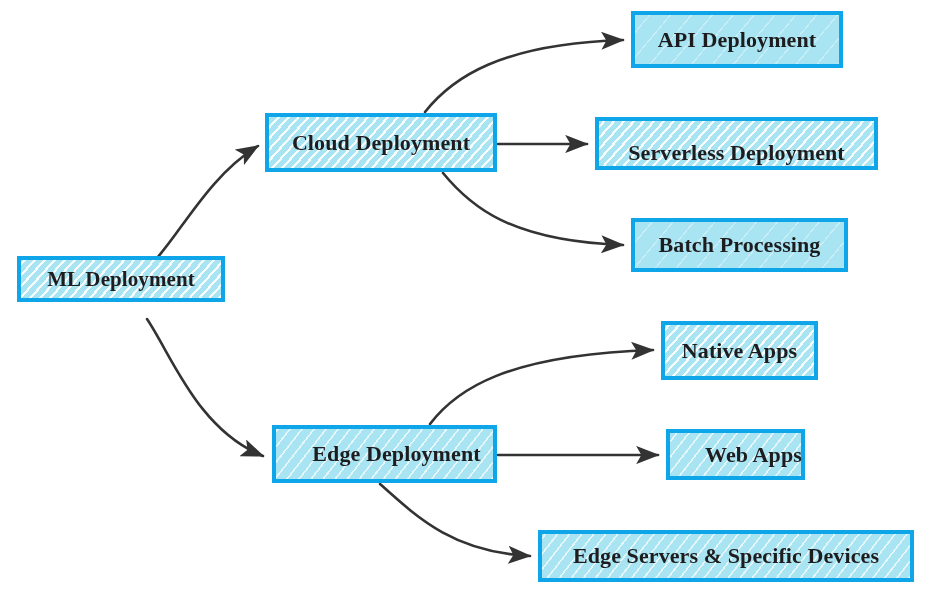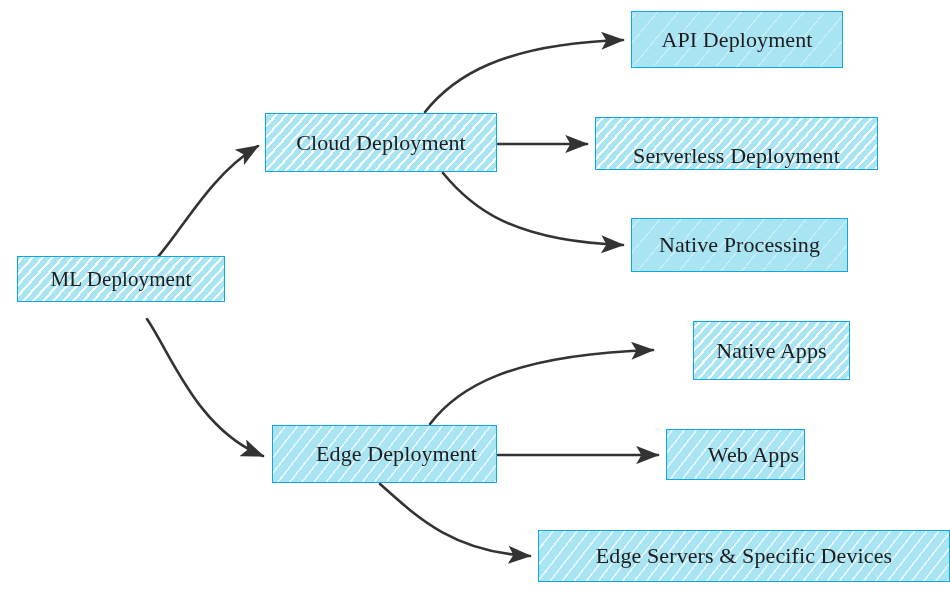--- a/index.html
+++ b/index.html
@@ -24,24 +24,25 @@
     pointer-events: none;
   }
   .node {
     position: absolute;
     box-sizing: border-box;
     display: flex;
     align-items: center;
     justify-content: center;
     color: #1d1d1f;
     background-color: #a9e4f2;
-    border: 1px solid #0ea5e9;
+    border: 4px solid #0ea5e9;
     z-index: 2;
     white-space: nowrap;
     letter-spacing: 0.1px;
+    font-weight: bold;
   }
   
   .node.hatch::before {
     content: "";
     position: absolute;
     left: 0; top: 0; right: 0; bottom: 0;
     background-image: repeating-linear-gradient(
         -48deg,
         rgba(255,255,255,0.92) 0px,
         rgba(255,255,255,0.92) 2.2px,
@@ -124,28 +125,28 @@
 
   <div class="node hatch-faint" style="left:631px; top:11px; width:212px; height:57px; font-size:22px;">
     <span class="label">API Deployment</span>
   </div>
 
   <div class="node hatch" style="left:595px; top:117px; width:283px; height:53px; font-size:22px;align-items:flex-end;">
     <span class="label">Serverless Deployment</span>
   </div>
 
   <div class="node hatch-faint" style="left:631px; top:218px; width:217px; height:54px; font-size:22px;">
-    <span class="label">Native Processing</span>
+    <span class="label">Batch Processing</span>
   </div>
 
-  <div class="node hatch" style="left:661px; top:321px; width:157px; height:59px; font-size:22px;margin-left:32px;">
+  <div class="node hatch" style="left:661px; top:321px; width:157px; height:59px; font-size:22px;">
     <span class="label">Native Apps</span>
   </div>
 
   <div class="node hatch-soft" style="left:666px; top:429px; width:139px; height:51px; font-size:22px;padding-left:36px;">
     <span class="label">Web Apps</span>
   </div>
 
-  <div class="node hatch-soft" style="left:538px; top:530px; width:412px; height:52px; font-size:22px;">
+  <div class="node hatch-soft" style="left:538px; top:530px; width:376px; height:52px; font-size:22px;">
     <span class="label">Edge Servers &amp; Specific Devices</span>
   </div>
 
 </div>
 
 </body></html>

